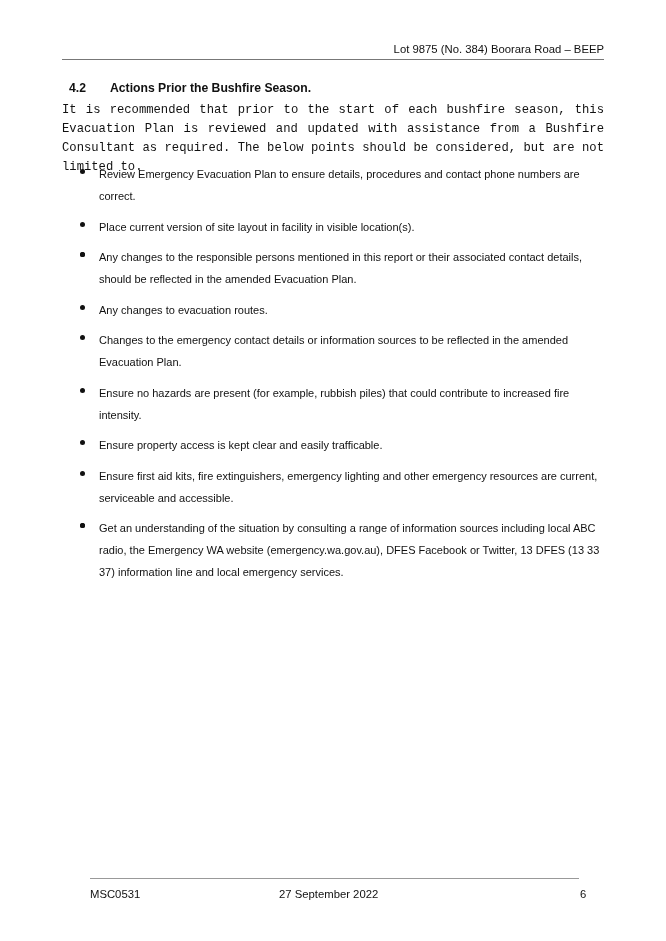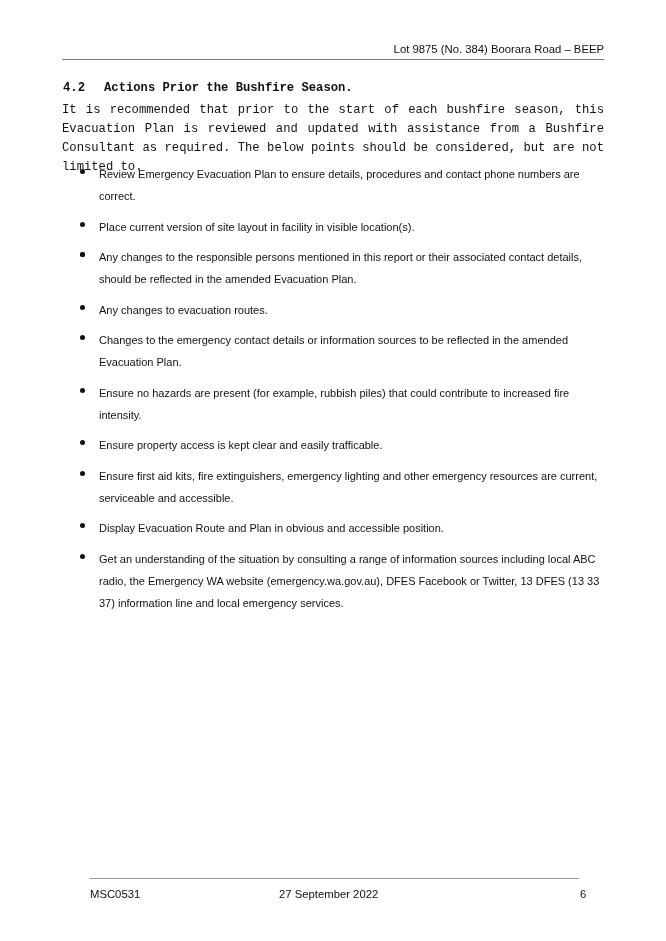--- a/index.html
+++ b/index.html
@@ -27,25 +27,24 @@
       position: absolute;
       top: 59px;
       left: 62px;
       width: 542px;
       height: 0;
       border-top: 1px solid #777;
     }
     .section-heading {
       position: absolute;
       top: 81px;
-      left: 63px;
+      left: 69px;
       font-size: 12.2px;
       font-weight: bold;
       white-space: nowrap;
-      font-family: Liberation Mono, monospace;
     }
     .section-heading .num {
       display: inline-block;
       width: 41px;
     }
     .intro {
       position: absolute;
       top: 101px;
       left: 62px;
       width: 542px;
@@ -115,20 +114,20 @@
 <ul class="bullets">
   <li><span class="dot"></span><span>Review Emergency Evacuation Plan to ensure details, procedures and contact phone numbers are correct.</span></li>
   <li><span class="dot"></span><span>Place current version of site layout in facility in visible location(s).</span></li>
   <li><span class="dot"></span></li>
   <li><span class="dot"></span><span>Any changes to the responsible persons mentioned in this report or their associated contact details, should be reflected in the amended Evacuation Plan.</span></li>
   <li><span class="dot"></span><span>Any changes to evacuation routes.</span></li>
   <li><span class="dot"></span><span>Changes to the emergency contact details or information sources to be reflected in the amended Evacuation Plan.</span></li>
   <li><span class="dot"></span><span>Ensure no hazards are present (for example, rubbish piles) that could contribute to increased fire intensity.</span></li>
   <li><span class="dot"></span><span>Ensure property access is kept clear and easily trafficable.</span></li>
   <li><span class="dot"></span><span>Ensure first aid kits, fire extinguishers, emergency lighting and other emergency resources are current, serviceable and accessible.</span></li>
-  <li><span class="dot"></span><span>Display Evacuation Route and Plan in obvious and accessible position.</span></li>
+  <li><span class="dot"></span></li>
   <li><span class="dot"></span><span>Get an understanding of the situation by consulting a range of information sources including local ABC radio, the Emergency WA website (emergency.wa.gov.au), DFES Facebook or Twitter, 13 DFES (13 33 37) information line and local emergency services.</span></li>
 </ul>
 
 <div class="footer-rule"></div>
 <div class="footer-left">MSC0531</div>
 <div class="footer-center">27 September 2022</div>
 <div class="footer-right">6</div>
 
 </body></html>

